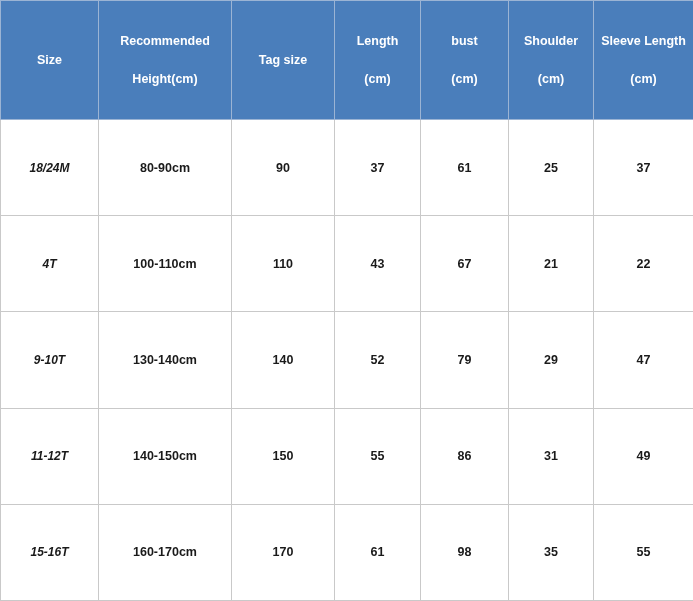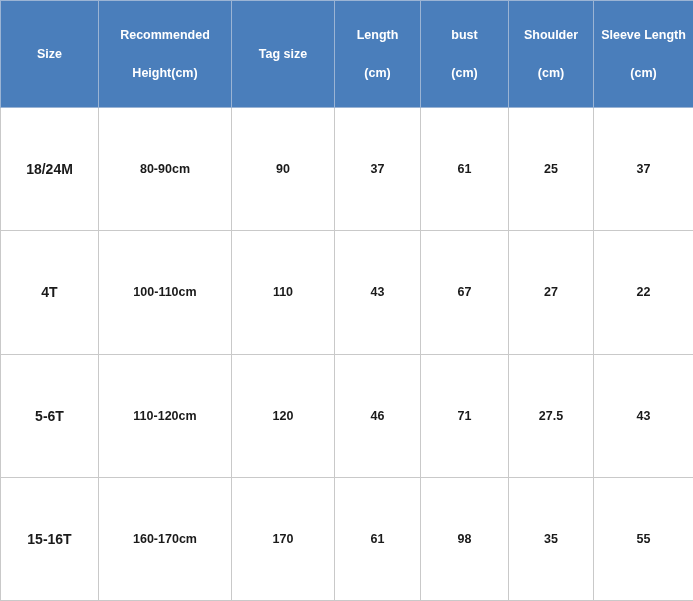--- a/index.html
+++ b/index.html
@@ -27,21 +27,21 @@
   .size-chart col.c5 { width: 85px; }
   .size-chart col.c6 { width: 100px; }
 
   .size-chart thead th {
     background: #4a7ebb;
     color: #ffffff;
     font-size: 12.5px;
     font-weight: bold;
     border: 1px solid #9bb4d4;
     height: 90px;
-    padding: 8px 2px;
+    padding: 14px 2px;
     vertical-align: middle;
     text-align: center;
     line-height: 1.15;
   }
   .size-chart thead th .hdr-line {
     display: block;
   }
   .size-chart thead th .hdr-line.gap {
     margin-top: 23px;
   }
@@ -50,21 +50,22 @@
     height: 56px;
     font-size: 12.5px;
     font-weight: bold;
     color: #1a1a1a;
     text-align: center;
     vertical-align: middle;
     background: #ffffff;
     padding: 0 2px;
   }
   .size-chart tbody td.col-size {
-    font-size: 14px;
+    font-size: 12px;
+    font-style: italic;
   }
 </style>
 </head>
 <body>
 
 <table class="size-chart">
   <colgroup>
     <col class="c0">
       <col class="c1">
       <col class="c2">
@@ -112,31 +113,40 @@
       <td>61</td>
       <td>25</td>
       <td>37</td>
     </tr>
     <tr>
       <td class="col-size">4T</td>
       <td>100-110cm</td>
       <td>110</td>
       <td>43</td>
       <td>67</td>
-      <td>27</td>
+      <td>21</td>
       <td>22</td>
     </tr>
     <tr>
-      <td class="col-size">5-6T</td>
-      <td>110-120cm</td>
-      <td>120</td>
-      <td>46</td>
-      <td>71</td>
-      <td>27.5</td>
-      <td>43</td>
+      <td class="col-size">9-10T</td>
+      <td>130-140cm</td>
+      <td>140</td>
+      <td>52</td>
+      <td>79</td>
+      <td>29</td>
+      <td>47</td>
+    </tr>
+    <tr>
+      <td class="col-size">11-12T</td>
+      <td>140-150cm</td>
+      <td>150</td>
+      <td>55</td>
+      <td>86</td>
+      <td>31</td>
+      <td>49</td>
     </tr>
     <tr>
       <td class="col-size">15-16T</td>
       <td>160-170cm</td>
       <td>170</td>
       <td>61</td>
       <td>98</td>
       <td>35</td>
       <td>55</td>
     </tr>

